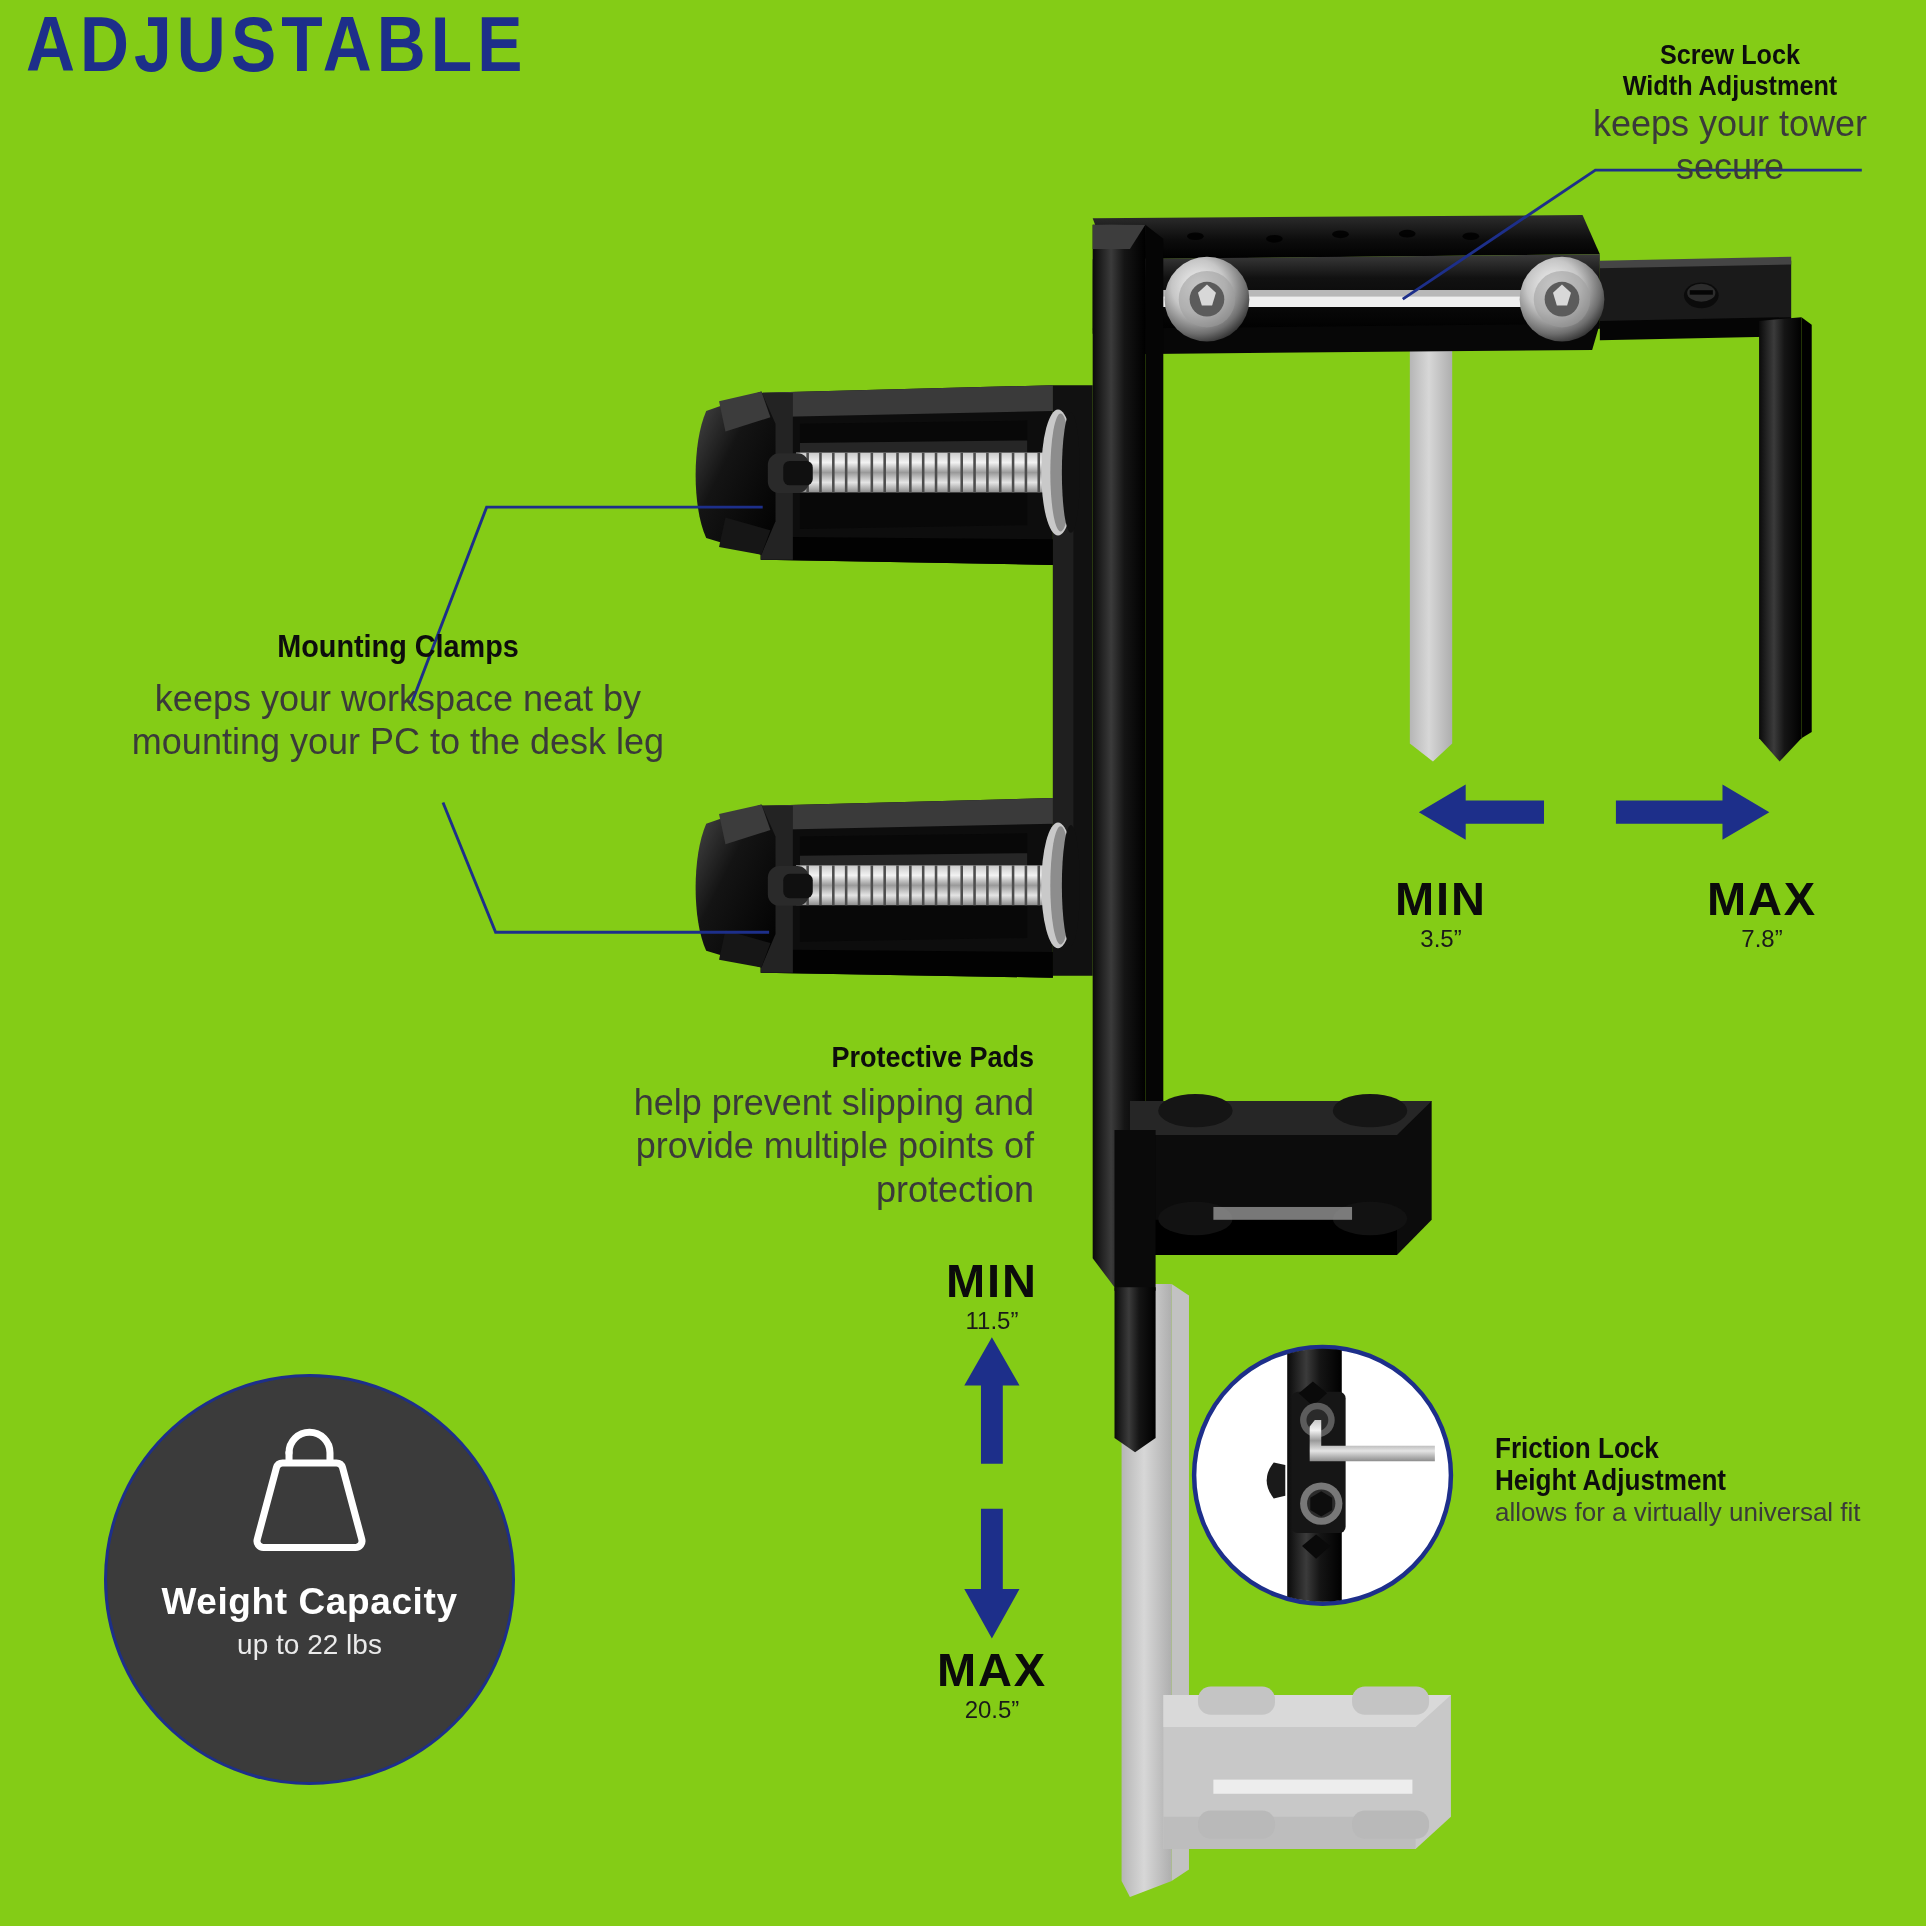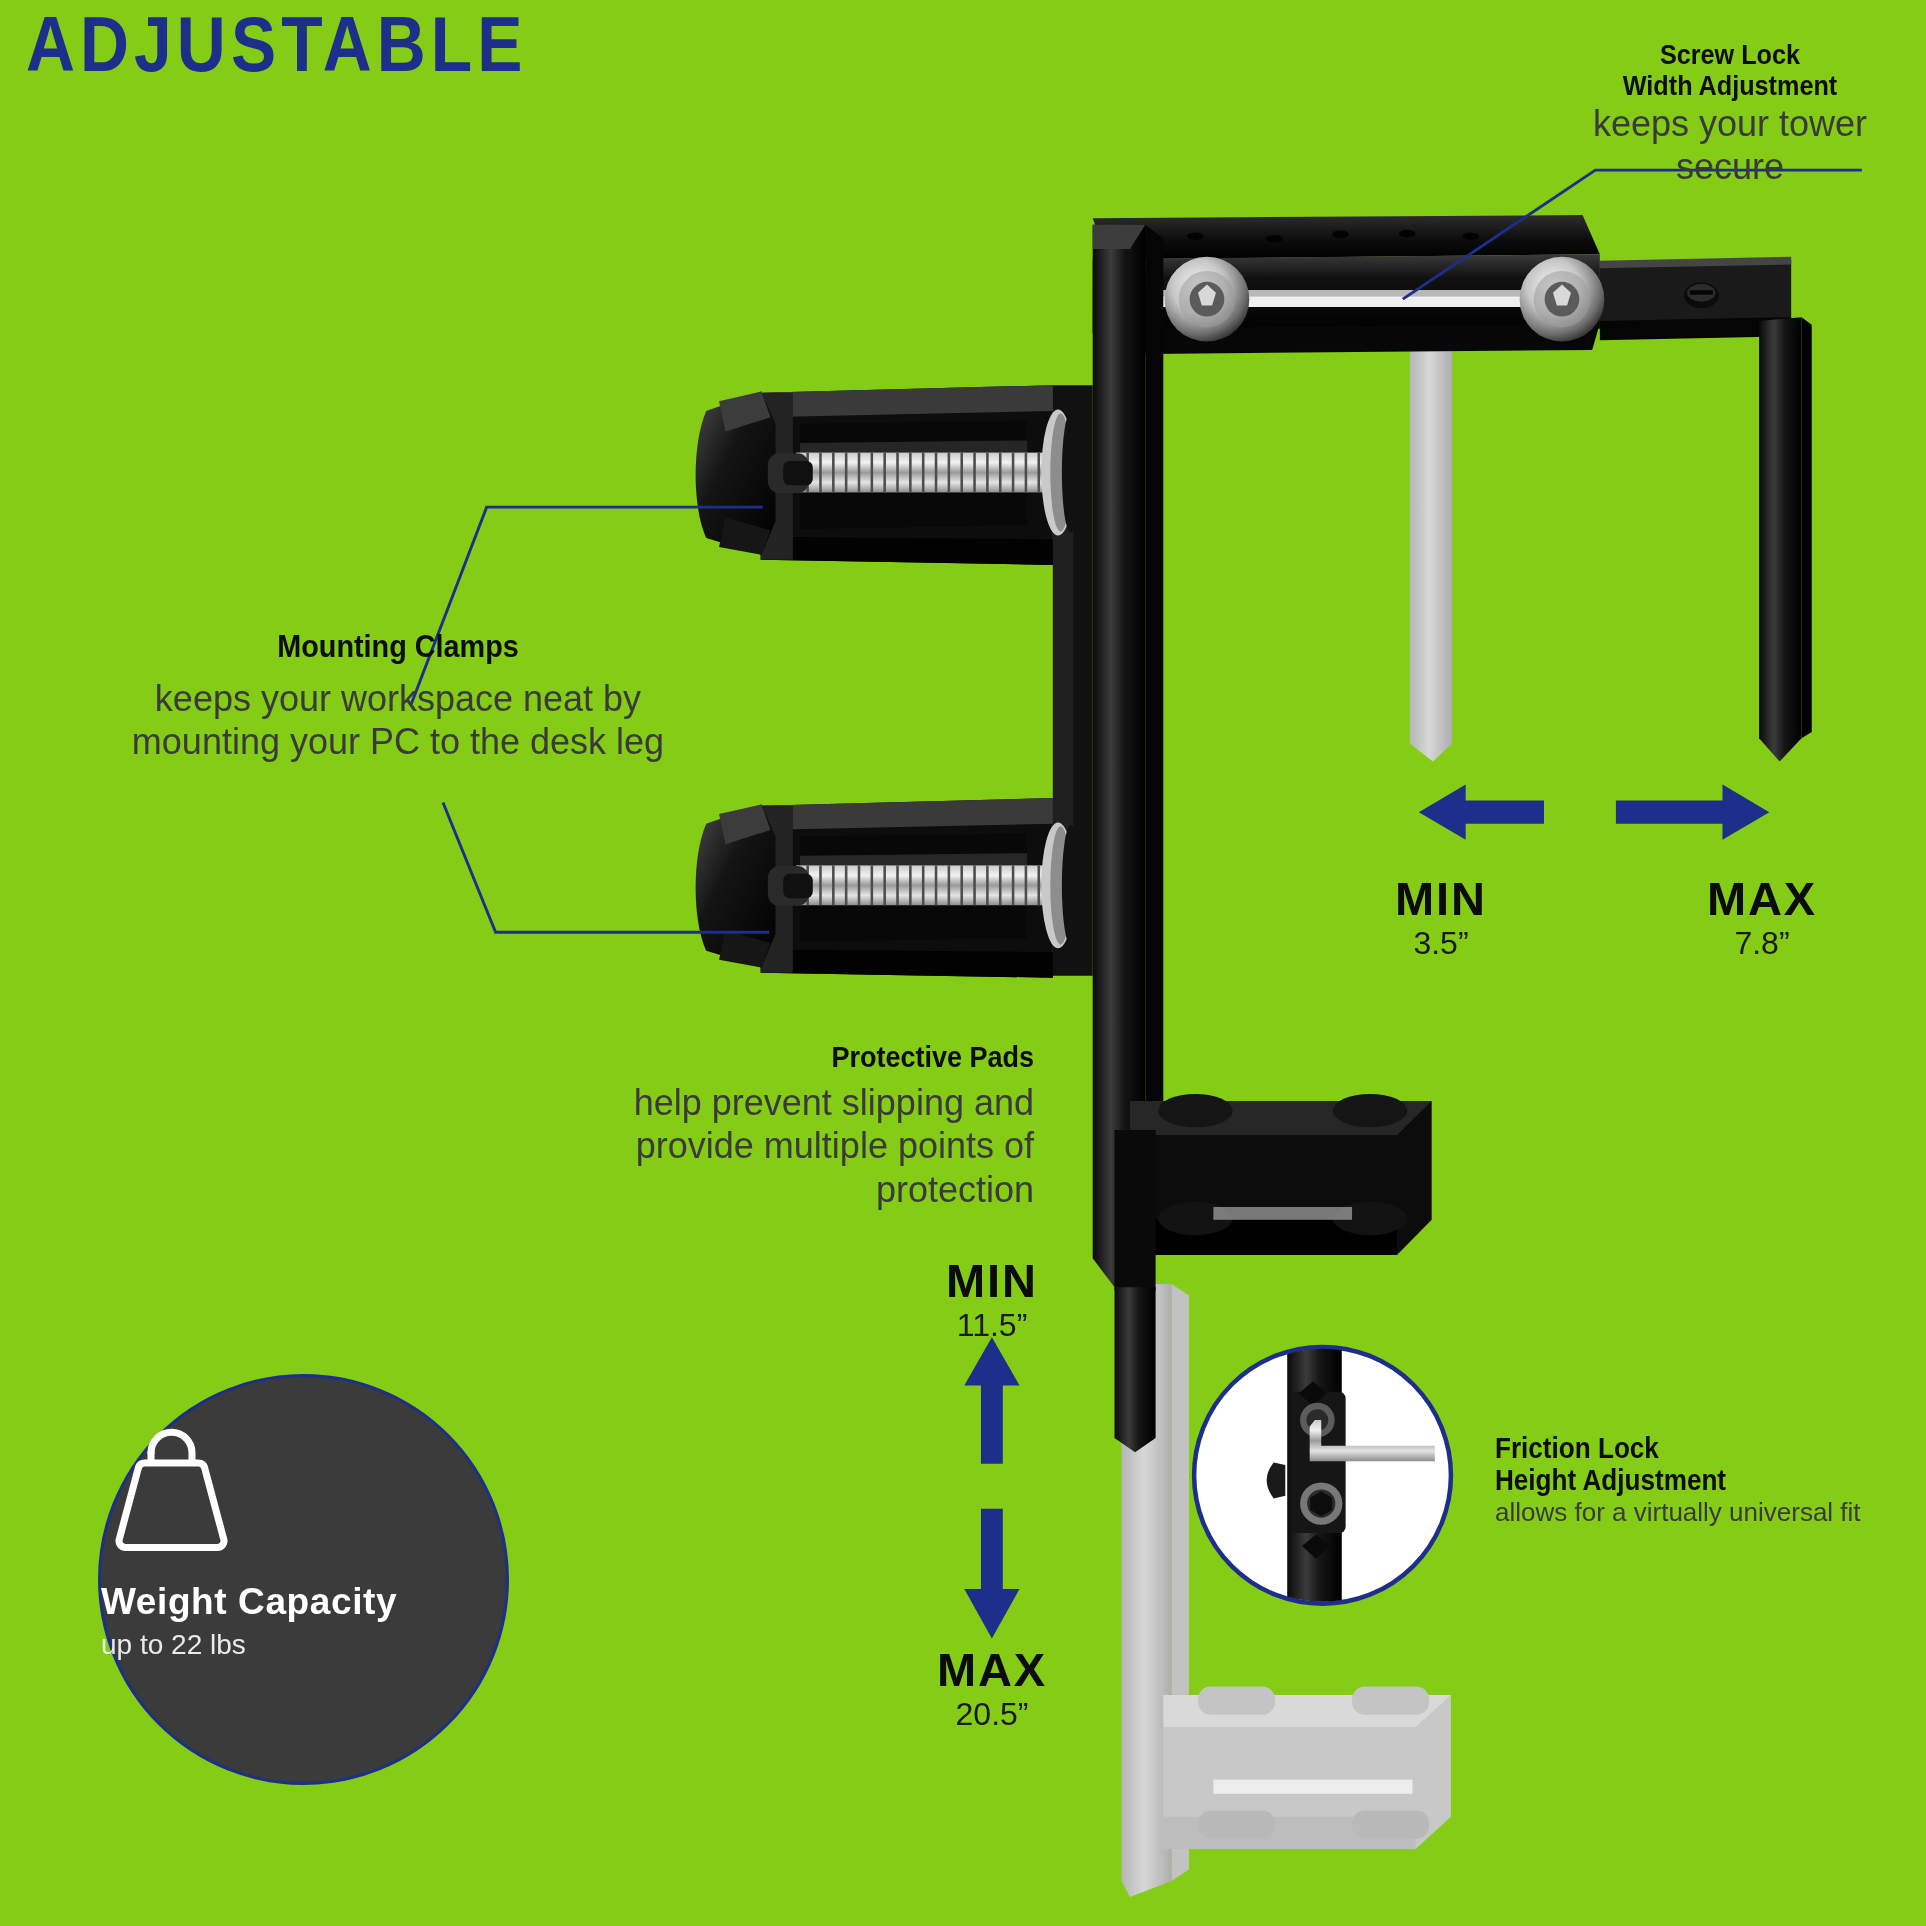--- a/index.html
+++ b/index.html
@@ -24,27 +24,27 @@
   .ct-head.ctr{transform-origin:center top;}
   .ct-head.rgt{transform-origin:right top;}
   .ct-head.lft{transform-origin:left top;}
 
   
   svg.layer{position:absolute;left:0;top:0;width:1926px;height:1926px;overflow:visible;}
 
   
   .mm-label{position:absolute;text-align:center;}
   .mm-word{font-weight:700;font-size:47px;letter-spacing:1.9px;color:#0b0b0b;line-height:1.1;}
-  .mm-val{font-weight:300;font-size:32px;color:#1a1a1a;line-height:1.15;}
-
-  
-  #badge{position:absolute;left:98px;top:1374px;width:411px;height:411px;
+  .mm-val{font-weight:300;font-size:24px;color:#1a1a1a;line-height:1.15;}
+
+  
+  #badge{position:absolute;left:104px;top:1374px;width:411px;height:411px;
          border-radius:50%;background:#3b3b3b;border:3.2px solid #1d2f8a;
          box-sizing:border-box;display:flex;flex-direction:column;
-         align-items:flex-start;justify-content:flex-start;}
+         align-items:center;justify-content:flex-start;}
   #badge .wicon{margin-top:36px;}
   #badge .bt1{margin-top:22px;color:#fff;font-size:37px;font-weight:700;letter-spacing:0.6px;}
   #badge .bt2{margin-top:6.4px;color:#eaeaea;font-size:28px;font-weight:300;}
 </style>
 </head>
 <body>
 
 <div class="stage">
 
   <div id="title">ADJUSTABLE</div>

